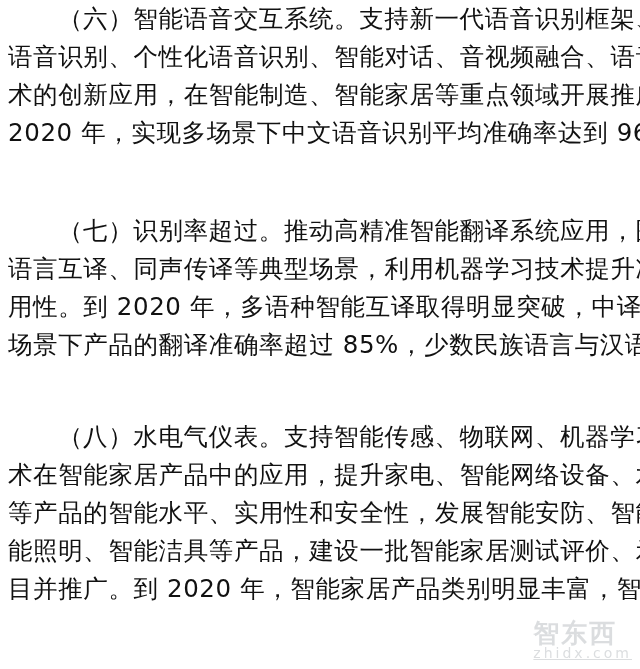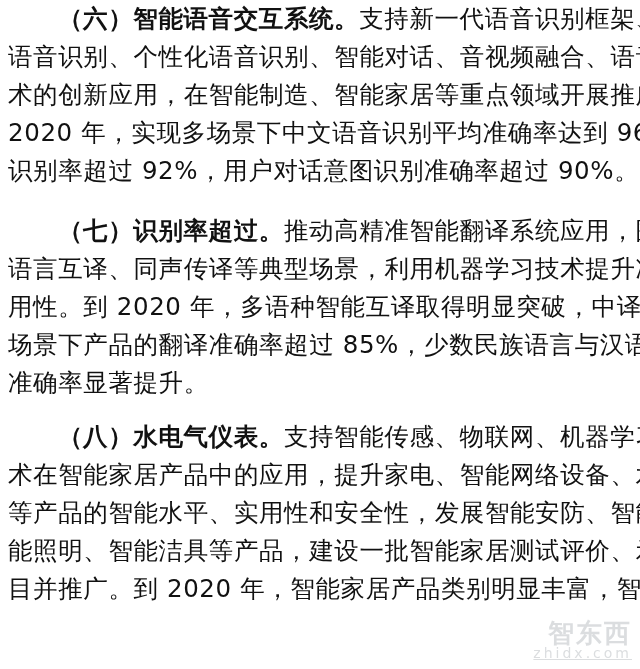--- a/index.html
+++ b/index.html
@@ -4,45 +4,43 @@
 <style>
   html, body { margin: 0; padding: 0; background: #ffffff; }
   body { width: 640px; height: 669px; position: relative; overflow: hidden;
          font-family: "DejaVu Sans", "Liberation Sans", sans-serif; color: #111111; }
   .doc { position: absolute; left: 0; top: 0; width: 640px; height: 669px; }
   .line { position: absolute; left: 8px; width: 624px; height: 34px; line-height: 34px;
           font-size: 24.5px; white-space: nowrap; letter-spacing: 0.6px; text-align: justify;
           text-align-last: justify; }
   .line.last { text-align-last: left; }
   .line.indent { left: 58px; width: 574px; }
-  .b { font-weight: bold; }
-  .watermark { position: absolute; right: 8px; bottom: 10px; text-align: right; opacity: 0.35; color: #9aa0a6; }
+  .b { font-weight: normal; }
+  .watermark { position: absolute; right: 8px; bottom: 10px; text-align: left; opacity: 0.35; color: #9aa0a6; }
   .wm-cn { font-size: 26px; font-weight: bold; line-height: 28px; letter-spacing: 2px; }
   .wm-en { font-size: 14px; letter-spacing: 3px; line-height: 12px; text-decoration: underline; }
 </style>
 </head>
 <body>
 
 <div class="doc">
 
   <div class="line indent" style="top:2px">
     <span class="b">（六）智能语音交互系统。</span><span>支持新一代语音识别框架、口语化</span>
   </div>
   <div class="line" style="top:40px">语音识别、个性化语音识别、智能对话、音视频融合、语音合成等技</div>
   <div class="line" style="top:78px">术的创新应用，在智能制造、智能家居等重点领域开展推广应用。到</div>
   <div class="line" style="top:116px">2020 年，实现多场景下中文语音识别平均准确率达到 96%，5 米远场</div>
-  <div class="line last" style="top:154px">识别率超过 92%，用户对话意图识别准确率超过 90%。</div>
 
   <div class="line indent" style="top:214px">
     <span class="b">（七）识别率超过。</span><span>推动高精准智能翻译系统应用，围绕多</span>
   </div>
   <div class="line" style="top:252px">语言互译、同声传译等典型场景，利用机器学习技术提升准确度和实</div>
   <div class="line" style="top:290px">用性。到 2020 年，多语种智能互译取得明显突破，中译英、英译中</div>
   <div class="line" style="top:328px">场景下产品的翻译准确率超过 85%，少数民族语言与汉语的智能互译</div>
-  <div class="line last" style="top:366px">准确率显著提升。</div>
 
   <div class="line indent" style="top:420px">
     <span class="b">（八）水电气仪表。</span><span>支持智能传感、物联网、机器学习等技</span>
   </div>
   <div class="line" style="top:458px">术在智能家居产品中的应用，提升家电、智能网络设备、水电气仪表</div>
   <div class="line" style="top:496px">等产品的智能水平、实用性和安全性，发展智能安防、智能家具、智</div>
   <div class="line" style="top:534px">能照明、智能洁具等产品，建设一批智能家居测试评价、示范应用项</div>
   <div class="line" style="top:572px">目并推广。到 2020 年，智能家居产品类别明显丰富，智能电视市场</div>
 
   <div class="watermark">

